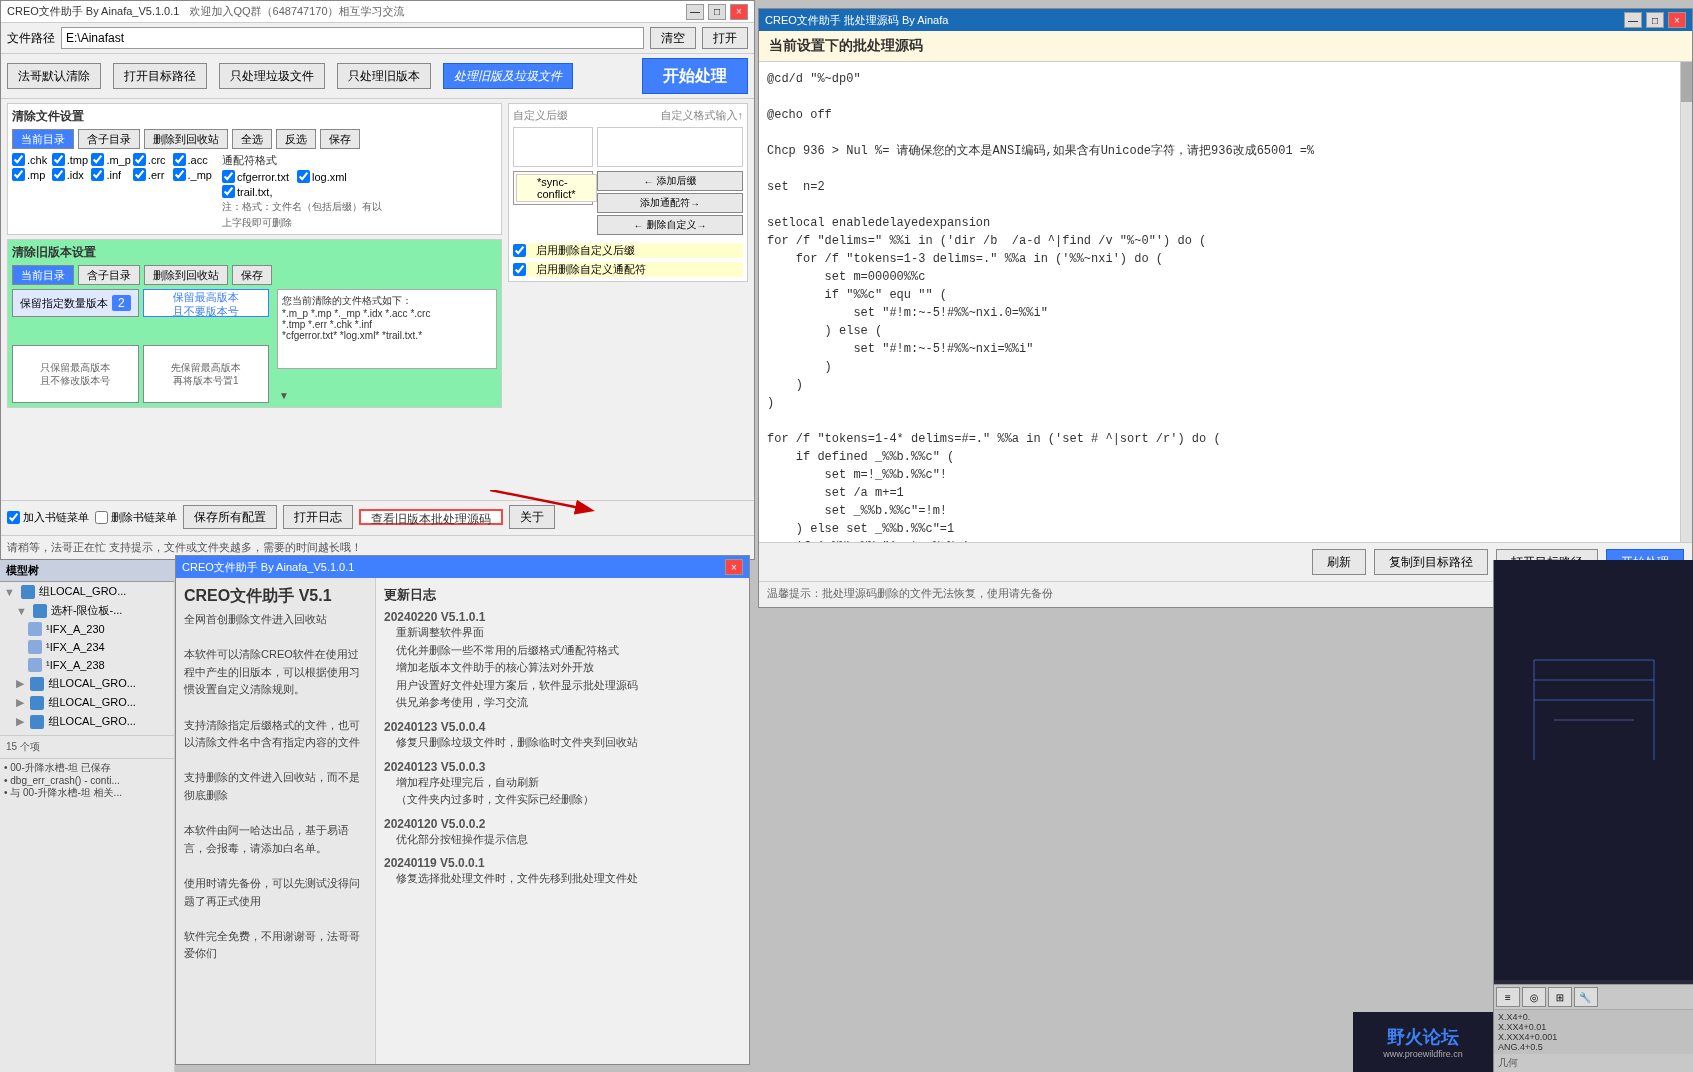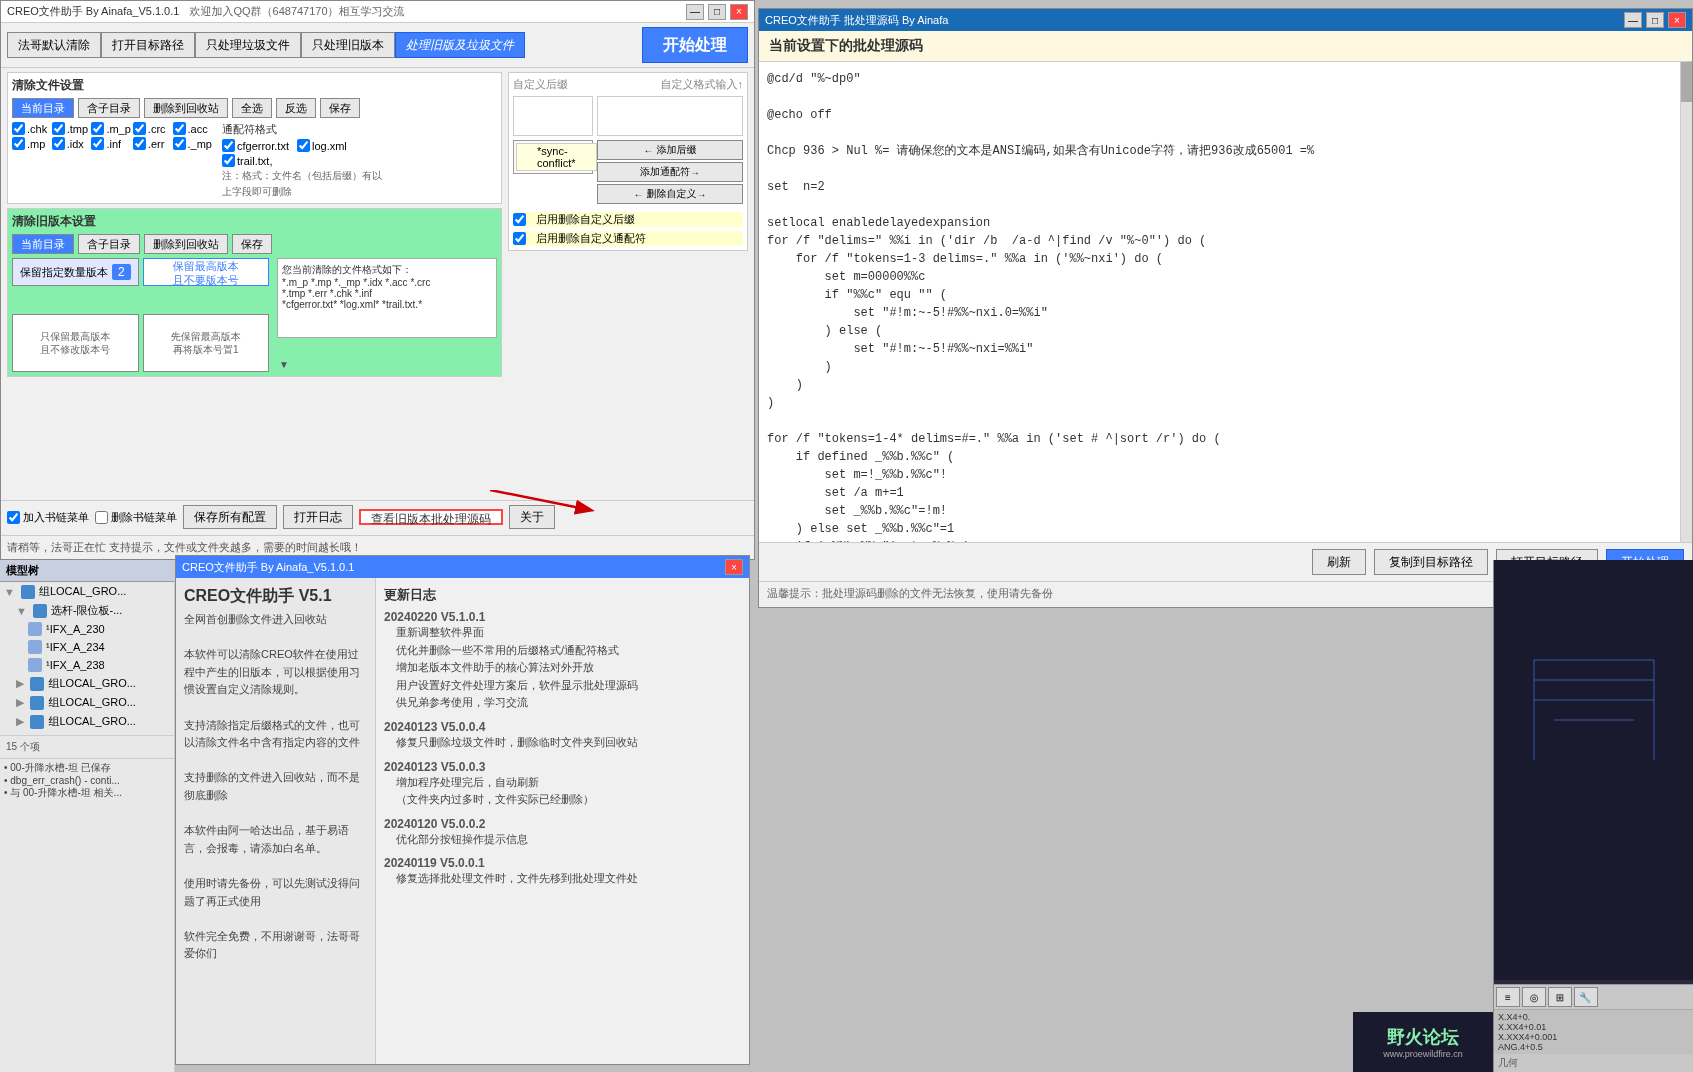--- a/index.html
+++ b/index.html
@@ -62,21 +62,21 @@
       cursor: pointer;
       font-size: 12px;
       white-space: nowrap;
     }
 
     
     .tabs-row {
       display: flex;
       align-items: center;
       padding: 4px 6px;
-      gap: 0;
+      gap: 12px;
       background: #f0f0f0;
       border-bottom: 1px solid #ccc;
     }
     .tab-btn {
       height: 26px;
       padding: 0 10px;
       background: #e8e8e8;
       border: 1px solid #888;
       cursor: pointer;
       font-size: 12px;
@@ -515,21 +515,21 @@
       right: 200px;
       width: 140px;
       height: 60px;
       background: #1a1a2e;
       display: flex;
       flex-direction: column;
       align-items: center;
       justify-content: center;
     }
     .forum-logo-text {
-      color: #86efac;
+      color: #3b82f6;
       font-size: 18px;
       font-weight: bold;
     }
     .forum-logo-sub {
       color: #aaa;
       font-size: 9px;
     }
 
     
     ::-webkit-scrollbar { width: 8px; height: 8px; }
@@ -555,20 +555,26 @@
       <span>CREO文件助手 By Ainafa_V5.1.0.1</span>
       <span style="color:#666;">欢迎加入QQ群（648747170）相互学习交流</span>
     </div>
     <div class="titlebar-controls">
       <button class="titlebar-btn">—</button>
       <button class="titlebar-btn">□</button>
       <button class="titlebar-btn close">×</button>
     </div>
   </div>
 
+  <div class="filepath-row">
+    <span>文件路径</span>
+    <input class="filepath-input" type="text" value="E:\Ainafast" style="">
+    <button class="btn-small">清空</button>
+    <button class="btn-small">打开</button>
+  </div>
 
   <div class="tabs-row">
     <button class="tab-btn">法哥默认清除</button>
     <button class="tab-btn">打开目标路径</button>
     <button class="tab-btn">只处理垃圾文件</button>
     <button class="tab-btn">只处理旧版本</button>
     <button class="tab-btn active">处理旧版及垃圾文件</button>
     <button class="btn-start">开始处理</button>
   </div>
 

